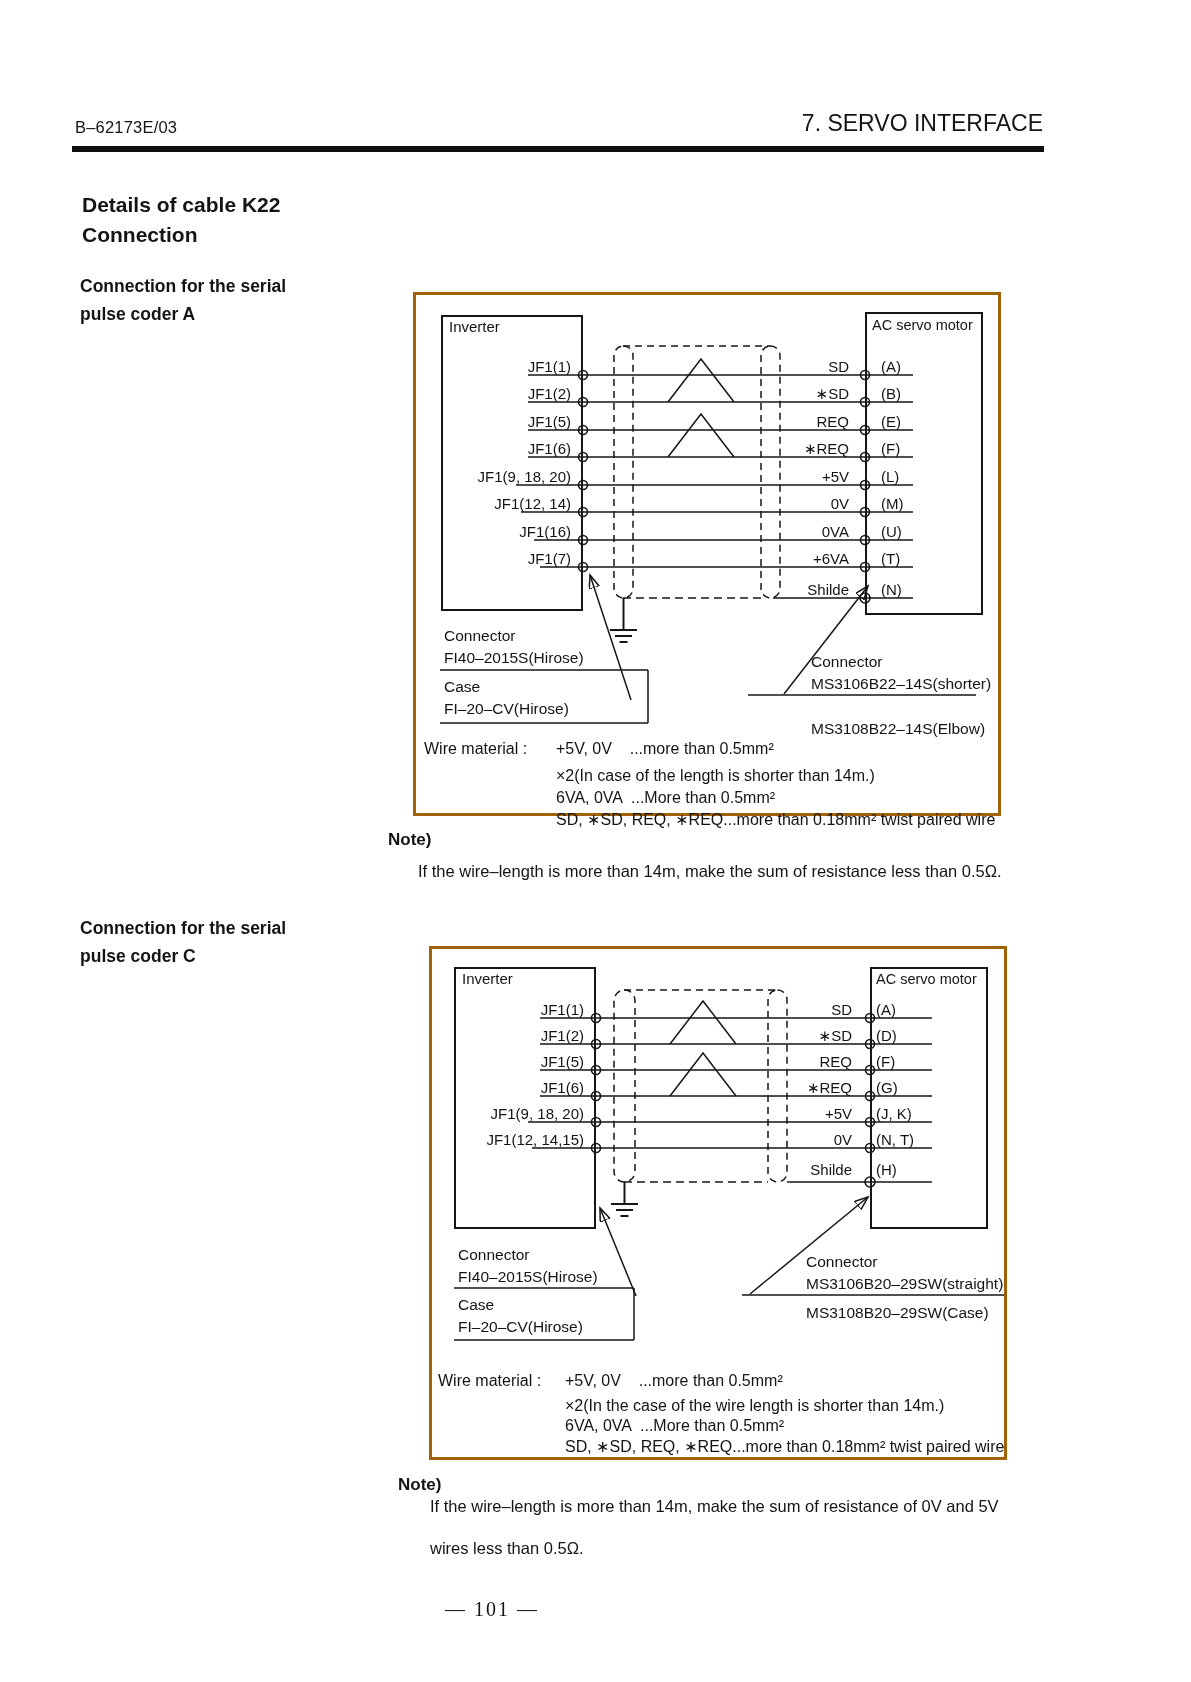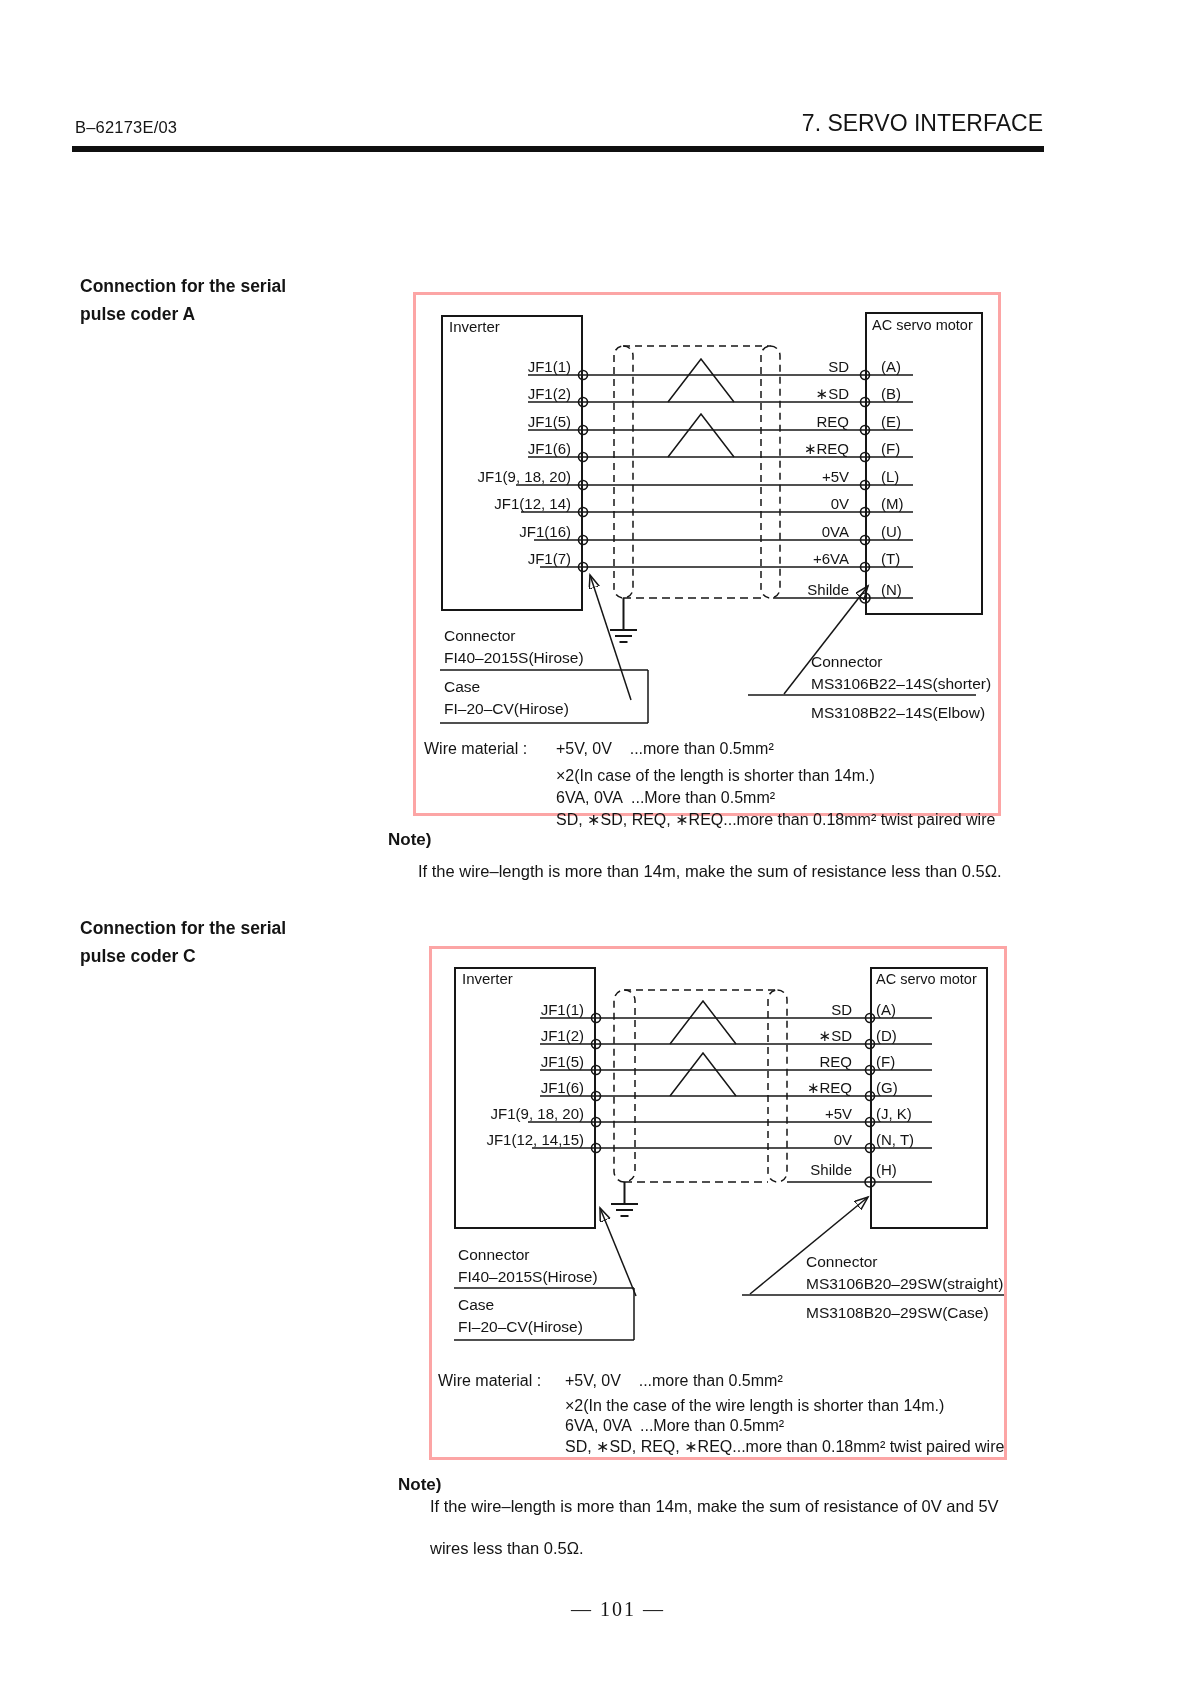--- a/index.html
+++ b/index.html
@@ -12,21 +12,21 @@
   
   .hdr-code { left:75px; top:118px; font-size:16.5px; letter-spacing:.2px; }
   .hdr-chapter { right:148px; top:110px; font-size:23px; }
   .hdr-rule { left:72px; top:146px; width:972px; height:6px; background:#101010; }
   
   .doc-title { left:82px; top:190px; font-size:21px; font-weight:bold; line-height:30px; }
   .sec-heading { left:80px; font-size:17.5px; font-weight:bold; line-height:28px; }
   #headA { top:272px; }
   #headC { top:914px; }
   
-  .diagram { position:absolute; border:3px solid #fca5a5; box-sizing:border-box; background:#fff; overflow:visible;padding-left:32px; }
+  .diagram { position:absolute; border:3px solid #a16207; box-sizing:border-box; background:#fff; overflow:visible;padding-left:32px; }
   #diagA { left:413px; top:292px; width:588px; height:524px; }
   #diagC { left:429px; top:946px; width:578px; height:514px; }
   .box { position:absolute; border:2px solid #161616; box-sizing:border-box; background:transparent; }
   #invA { left:25px; top:20px; width:142px; height:296px; }
   #motA { left:449px; top:17px; width:118px; height:303px; }
   #invC { left:22px; top:18px; width:142px; height:262px; }
   #motC { left:438px; top:18px; width:118px; height:262px; }
   .diagram svg { position:absolute; left:0; top:0; overflow:visible; }
   .lbl { position:absolute; font-size:15px; white-space:nowrap; }
   .pinL  { left:0;   width:155px; text-align:right; }
@@ -34,33 +34,37 @@
   .pinR-a{ left:465px; }
   .pinC  { left:0;   width:152px; text-align:right; }
   .sigC  { left:280px; width:140px; text-align:right; }
   .pinR-c{ left:444px; }
   .conn { position:absolute; font-size:15.5px; white-space:nowrap; line-height:22px; }
   .wm-label, .wm-line { position:absolute; font-size:16px; white-space:pre;text-align:center; }
   
   .note-label { position:absolute; font-size:17px; font-weight:bold; }
   .note-body  { position:absolute; font-size:16.5px; }
   
-  .footer { left:445px; top:1598px; width:220px; text-align:right;
+  .footer { left:445px; top:1598px; width:220px; text-align:left;
             font-family:"Liberation Serif", serif; font-size:20px; letter-spacing:2px; }
   line, path, rect.capsule, circle, polyline { stroke:#161616; fill:none; }
 </style>
 </head>
 <body>
 
 <div class="page">
 
   <div class="abs hdr-code">B–62173E/03</div>
   <div class="abs hdr-chapter">7. SERVO INTERFACE</div>
   <div class="abs hdr-rule"></div>
 
+  <div class="abs doc-title">
+    <div>Details of cable K22</div>
+    <div>Connection</div>
+  </div>
 
   <div class="abs sec-heading" id="headA">
     <div>Connection for the serial</div>
     <div>pulse coder A</div>
   </div>
 
   <div class="diagram" id="diagA">
     <div class="box" id="invA"></div>
     <div class="box" id="motA"></div>
 
@@ -170,21 +174,21 @@
       <div>Connector</div>
       <div>FI40–2015S(Hirose)</div>
     </div>
     <div class="conn" style="left:28px; top:381px">
       <div>Case</div>
       <div>FI–20–CV(Hirose)</div>
     </div>
     <div class="conn" style="left:395px; top:356px">
       <div>Connector</div>
       <div>MS3106B22–14S(shorter)</div>
-      <div style="margin-top:7px">MS3108B22–14S(Elbow)</div>
+      <div style="margin-top:23px">MS3108B22–14S(Elbow)</div>
     </div>
 
     <span class="wm-label" style="left:8px;   top:445px">Wire material :</span>
     <span class="wm-line" style="left:140px; top:445px">+5V, 0V    ...more than 0.5mm²</span>
     <span class="wm-line" style="left:140px; top:472px">×2(In case of the length is shorter than 14m.)</span>
     <span class="wm-line" style="left:140px; top:494px">6VA, 0VA  ...More than 0.5mm²</span>
     <span class="wm-line" style="left:140px; top:515px">SD, ∗SD, REQ, ∗REQ...more than 0.18mm² twist paired wire</span>
   </div>
 
   <div class="note-label" style="left:388px; top:830px">Note)</div>

